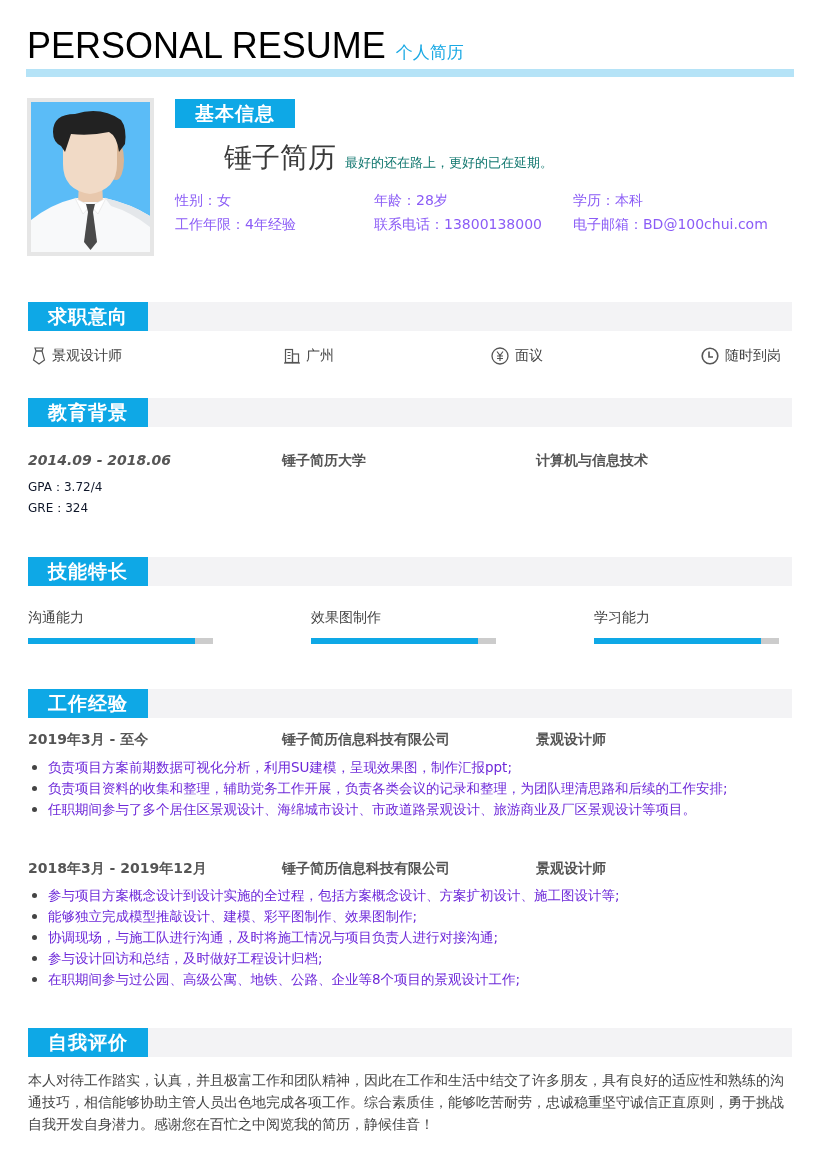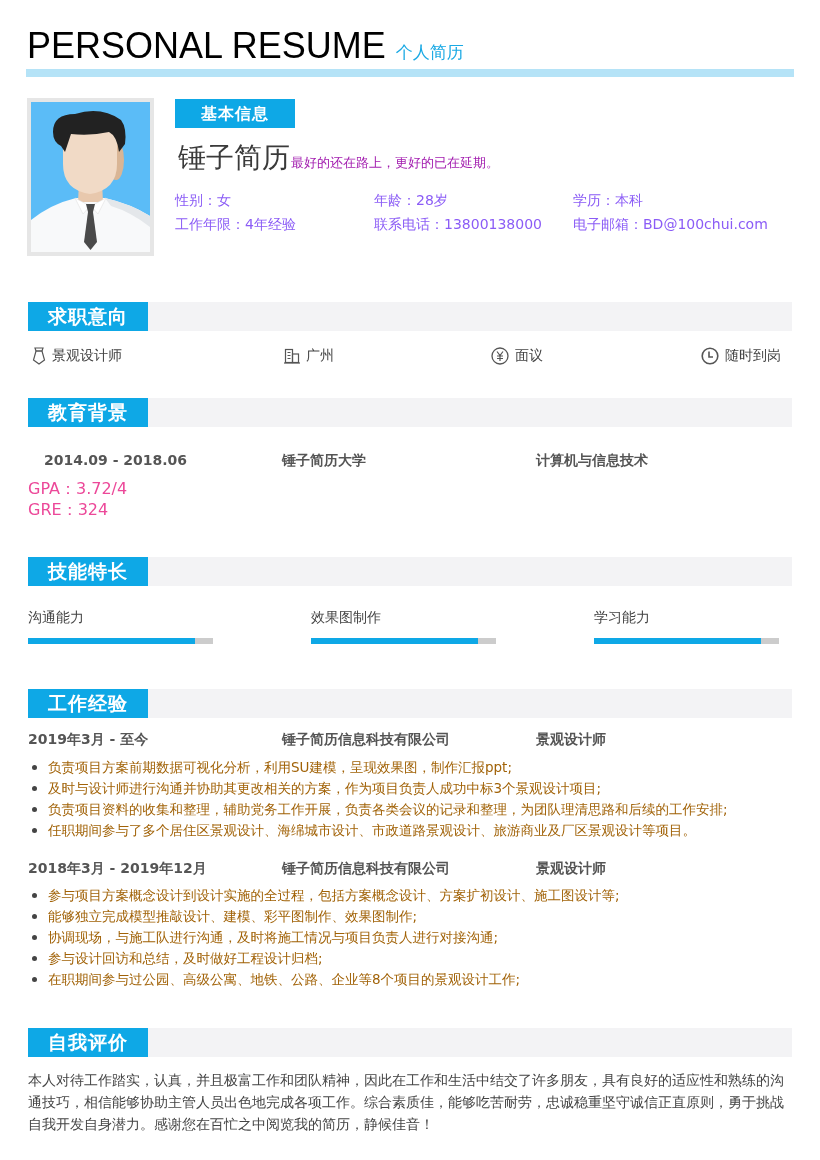--- a/index.html
+++ b/index.html
@@ -8,48 +8,48 @@
 
     .title-row { position: absolute; left: 27px; top: 26px; display: flex; align-items: baseline; }
     .title-en { font-family: "Liberation Sans", sans-serif; font-size: 36px; color: #000000; letter-spacing: 0px; line-height: 40px; }
     .title-cn { font-size: 17px; color: #1aa9e4; margin-left: 10px; }
     .title-bar { position: absolute; left: 26px; top: 69px; width: 768px; height: 8px; background: #b5e3f7; }
 
     .photo-frame { position: absolute; left: 27px; top: 98px; width: 127px; height: 158px; background: #e6e6e6; padding: 4px; }
     .photo { width: 119px; height: 150px; background: #5bbcf7; position: relative; overflow: hidden; }
     .photo svg { position: absolute; left: 0; top: 0; }
 
-    .basic-tag { position: absolute; left: 175px; top: 99px; width: 120px; height: 29px; background: #0ea8e6; color: #fff; font-size: 16px; font-weight: bold; text-align: center; line-height: 29px; letter-spacing: 1px; }
+    .basic-tag { position: absolute; left: 175px; top: 99px; width: 120px; height: 29px; background: #0ea8e6; color: #fff; font-size: 19px; font-weight: bold; text-align: center; line-height: 29px; letter-spacing: 1px; }
     .name-row { position: absolute; left: 178px; top: 140px; display: flex; align-items: baseline; }
-    .name { font-size: 28px; color: #3a3a3a; line-height: 36px; }
-    .motto { font-size: 13px; color: #a21caf; margin-left: 1px; }
+    .name { font-size: 28px; color: #3a3a3a; line-height: 36px; margin-left: 46px; }
+    .motto { font-size: 13px; color: #0f766e; margin-left: 9px; }
 
     .info-grid { position: absolute; left: 175px; top: 191px; width: 620px; display: grid; grid-template-columns: 199px 199px 222px; row-gap: 5px; }
     .info-cell { font-size: 14px; color: #8b5cf6; line-height: 19px; white-space: nowrap; }
 
     .section-head { position: absolute; left: 28px; width: 764px; height: 29px; background: #f3f3f5; }
     .section-tag { position: absolute; left: 0; top: 0; width: 120px; height: 29px; background: #0ea8e6; color: #fff; font-size: 19px; font-weight: bold; text-align: center; line-height: 29px; letter-spacing: 1px; }
 
     .intent-row { position: absolute; left: 28px; top: 347px; width: 764px; height: 20px; }
     .intent-item { position: absolute; top: 0; display: flex; align-items: center; font-size: 14px; color: #444; white-space: nowrap; }
     .intent-item svg { margin-right: 6px; }
 
     .edu-head { position: absolute; top: 452px; left: 28px; width: 764px; font-size: 14px; font-weight: bold; color: #555; }
     .edu-head span { position: absolute; top: 0; white-space: nowrap; }
-    .edu-line { position: absolute; left: 28px; font-size: 16px; color: #ec4899; }
+    .edu-line { position: absolute; left: 28px; font-size: 12px; color: #0f172a; }
 
     .skill { position: absolute; top: 608px; width: 186px; }
     .skill-label { font-size: 14px; color: #444; line-height: 18px; }
     .skill-track { margin-top: 12px; width: 185px; height: 6px; background: #cccccc; position: relative; }
     .skill-fill { position: absolute; left: 0; top: 0; height: 6px; background: #0ea8e6; }
 
     .job-head { position: absolute; left: 28px; width: 764px; font-size: 14px; font-weight: bold; color: #555; height: 18px; }
     .job-head span { position: absolute; top: 0; white-space: nowrap; }
     .bullets { position: absolute; left: 28px; width: 764px; list-style: none; }
-    .bullets li { font-size: 13.5px; color: #a16207; line-height: 21px; padding-left: 20px; position: relative; white-space: nowrap; }
+    .bullets li { font-size: 13.5px; color: #6d28d9; line-height: 21px; padding-left: 20px; position: relative; white-space: nowrap; }
     .bullets li::before { content: ""; position: absolute; left: 4px; top: 8px; width: 5px; height: 5px; border-radius: 50%; background: #444; }
 
     .self-text { position: absolute; left: 28px; top: 1069px; width: 764px; font-size: 14px; color: #444; line-height: 22px; }
   </style>
 </head>
 <body>
 
 <div class="title-row">
   <span class="title-en">PERSONAL RESUME</span>
   <span class="title-cn">个人简历</span>
@@ -130,21 +130,21 @@
       <path d="M8 4.5 L8 10 L12 10" fill="none" stroke="#555" stroke-width="1.6"></path>
     </svg>
     <span>随时到岗</span>
   </div>
 </div>
 
 <div class="section-head" style="top:398px;">
   <div class="section-tag">教育背景</div>
 </div>
 <div class="edu-head">
-  <span style="left:16px;">2014.09 - 2018.06</span>
+  <span style="left:0;font-style:italic;">2014.09 - 2018.06</span>
   <span style="left:254px;text-align:right;">锤子简历大学</span>
   <span style="left:508px;">计算机与信息技术</span>
 </div>
 <div class="edu-line" style="top:479px;">GPA：3.72/4</div>
 <div class="edu-line" style="top:500px;">GRE：324</div>
 
 <div class="section-head" style="top:557px;">
   <div class="section-tag">技能特长</div>
 </div>
 <div class="skill" style="left:28px;">
@@ -169,21 +169,20 @@
 <div class="section-head" style="top:689px;">
   <div class="section-tag">工作经验</div>
 </div>
 <div class="job-head" style="top:731px;">
   <span style="left:0;">2019年3月 - 至今</span>
   <span style="left:254px;">锤子简历信息科技有限公司</span>
   <span style="left:508px;">景观设计师</span>
 </div>
 <ul class="bullets" style="top:757px;">
   <li>负责项目方案前期数据可视化分析，利用SU建模，呈现效果图，制作汇报ppt;</li>
-  <li>及时与设计师进行沟通并协助其更改相关的方案，作为项目负责人成功中标3个景观设计项目;</li>
   <li>负责项目资料的收集和整理，辅助党务工作开展，负责各类会议的记录和整理，为团队理清思路和后续的工作安排;</li>
   <li>任职期间参与了多个居住区景观设计、海绵城市设计、市政道路景观设计、旅游商业及厂区景观设计等项目。</li>
 </ul>
 
 <div class="job-head" style="top:860px;">
   <span style="left:0;">2018年3月 - 2019年12月</span>
   <span style="left:254px;">锤子简历信息科技有限公司</span>
   <span style="left:508px;">景观设计师</span>
 </div>
 <ul class="bullets" style="top:885px;">

